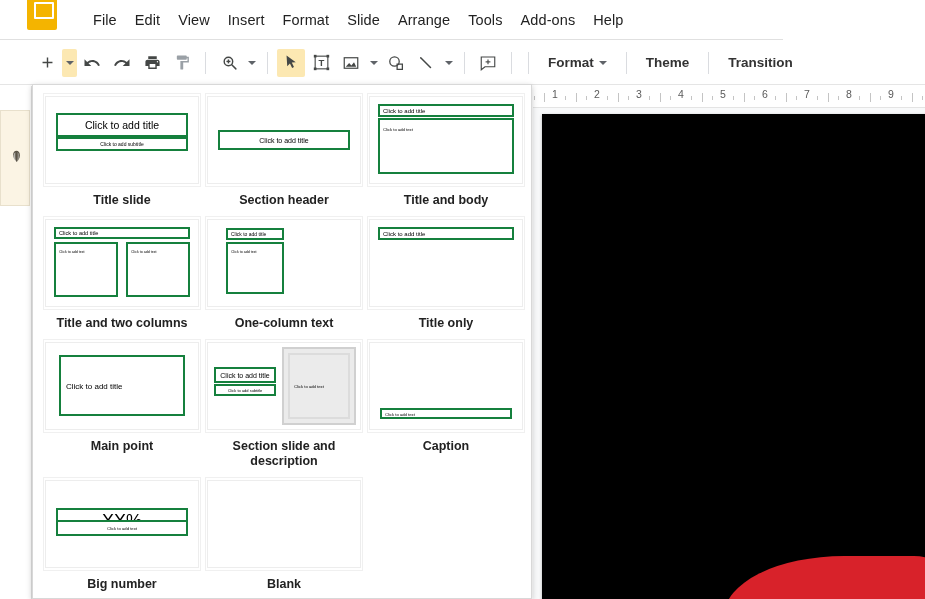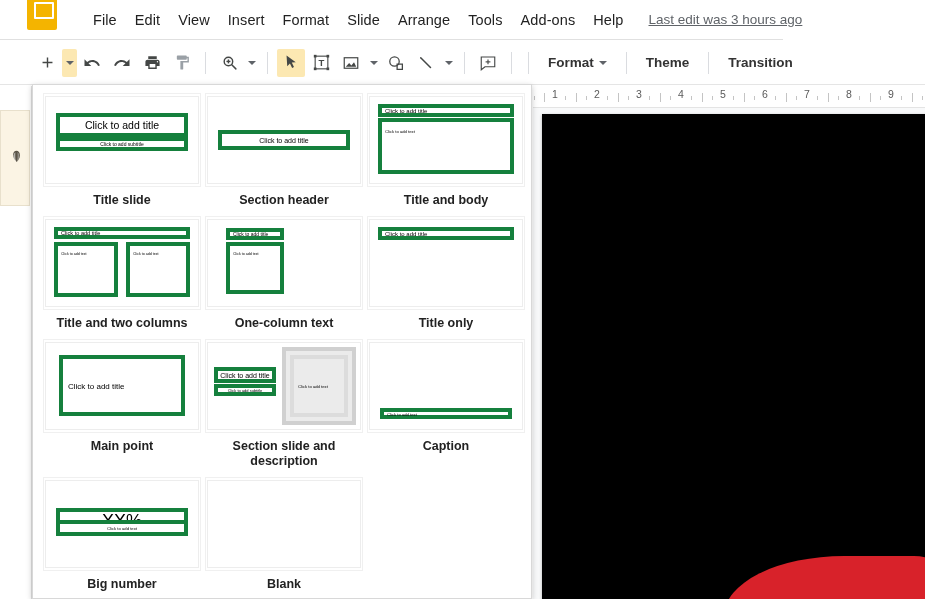--- a/index.html
+++ b/index.html
@@ -138,21 +138,21 @@
   .thumb {
     position: relative; width: 154px; height: 88px; background: #fff;
     border: 1px solid #ededed;
   }
   .lbl {
     margin-top: 6px; font-size: 12.5px; font-weight: bold; color: #222;
     text-align: center; line-height: 15px; width: 150px;
   }
 
   
-  .ph { position: absolute; border: 4px solid #15803d; background: #fff; }
+  .ph { position: absolute; border: 2px solid #15803d; background: #fff; }
   .ph .phtext {
     position: absolute; left: 0; right: 0; top: 50%; transform: translateY(-50%);
     text-align: center; color: #000; white-space: nowrap; overflow: hidden;
   }
   .ph .phtext.tl { text-align: left; padding-left: 3px; }
   .micro { color: #6b6b6b; }
   .grayfill { background: #ebebeb; border-color: #d0d0d0; }
 </style>
 </head>
 <body>
@@ -165,21 +165,20 @@
       <div class="menu-item">File</div>
       <div class="menu-item">Edit</div>
       <div class="menu-item">View</div>
       <div class="menu-item">Insert</div>
       <div class="menu-item">Format</div>
       <div class="menu-item">Slide</div>
       <div class="menu-item">Arrange</div>
       <div class="menu-item">Tools</div>
       <div class="menu-item">Add-ons</div>
       <div class="menu-item">Help</div>
-      <div class="last-edit">Last edit was 3 hours ago</div>
     </div>
   </div>
 
   <div class="toolbar">
     <div style="width:32px"></div>
 
     <div class="tb-group">
       <div class="tb-btn" title="New slide">
         <svg width="17" height="17" viewBox="0 0 24 24" fill="#444746">
             <path d="M19 13h-6v6h-2v-6H5v-2h6V5h2v6h6v2z"></path>

